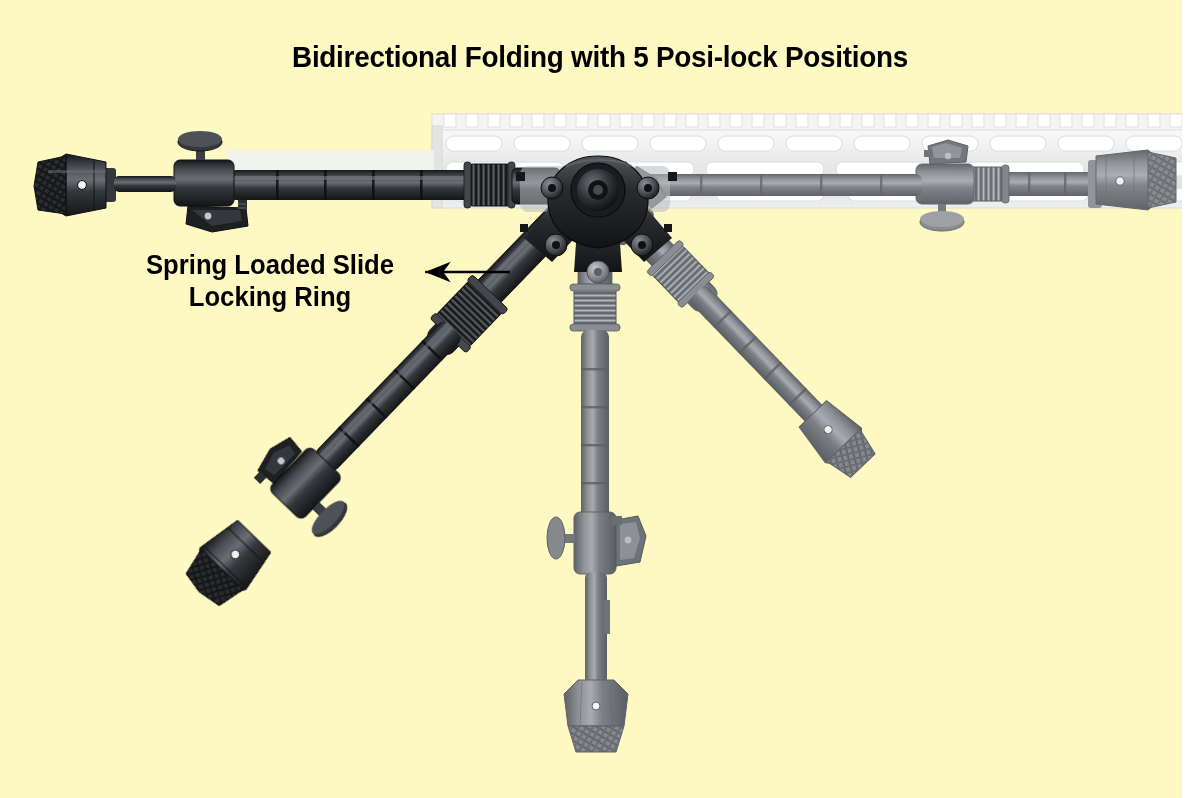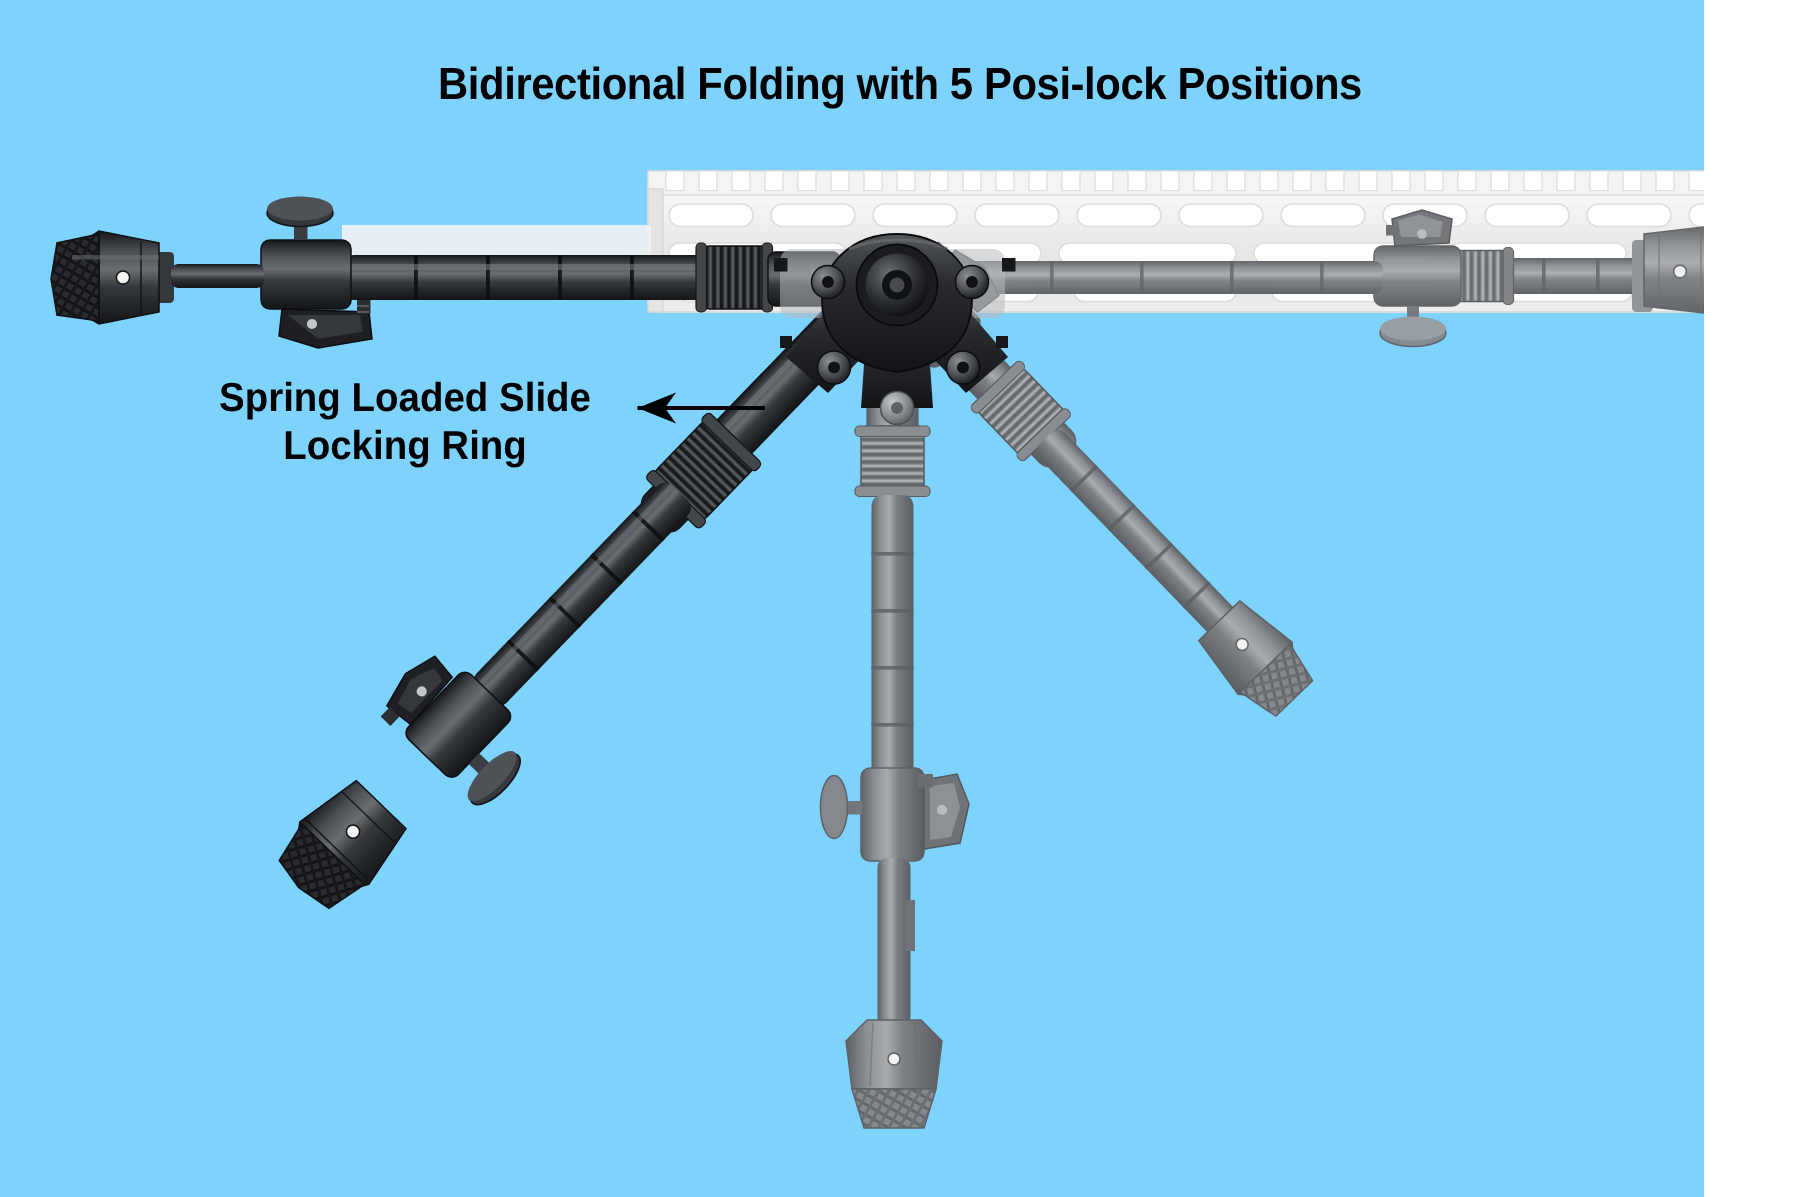--- a/index.html
+++ b/index.html
@@ -1,17 +1,17 @@
 <!DOCTYPE html>
 <html><head>
 <meta charset="utf-8">
 <style>
   html,body{margin:0;padding:0;background:#ffffff;}
   body{font-family:"Liberation Sans",sans-serif;}
-  #stage{position:relative;width:1136px;height:798px;background:#7dd3fc;overflow:hidden;}
+  #stage{position:relative;width:1136px;height:798px;background:#fef9c3;overflow:hidden;padding-left:46px;}
 
   
   #title{
     position:absolute;left:0;top:40px;width:1200px;text-align:center;
     font-family:"Liberation Sans",sans-serif;
     font-size:30px;font-weight:bold;color:#000000;
     letter-spacing:-0.3px;transform:scaleX(0.93);transform-origin:center top;
     white-space:nowrap;
   }
 

